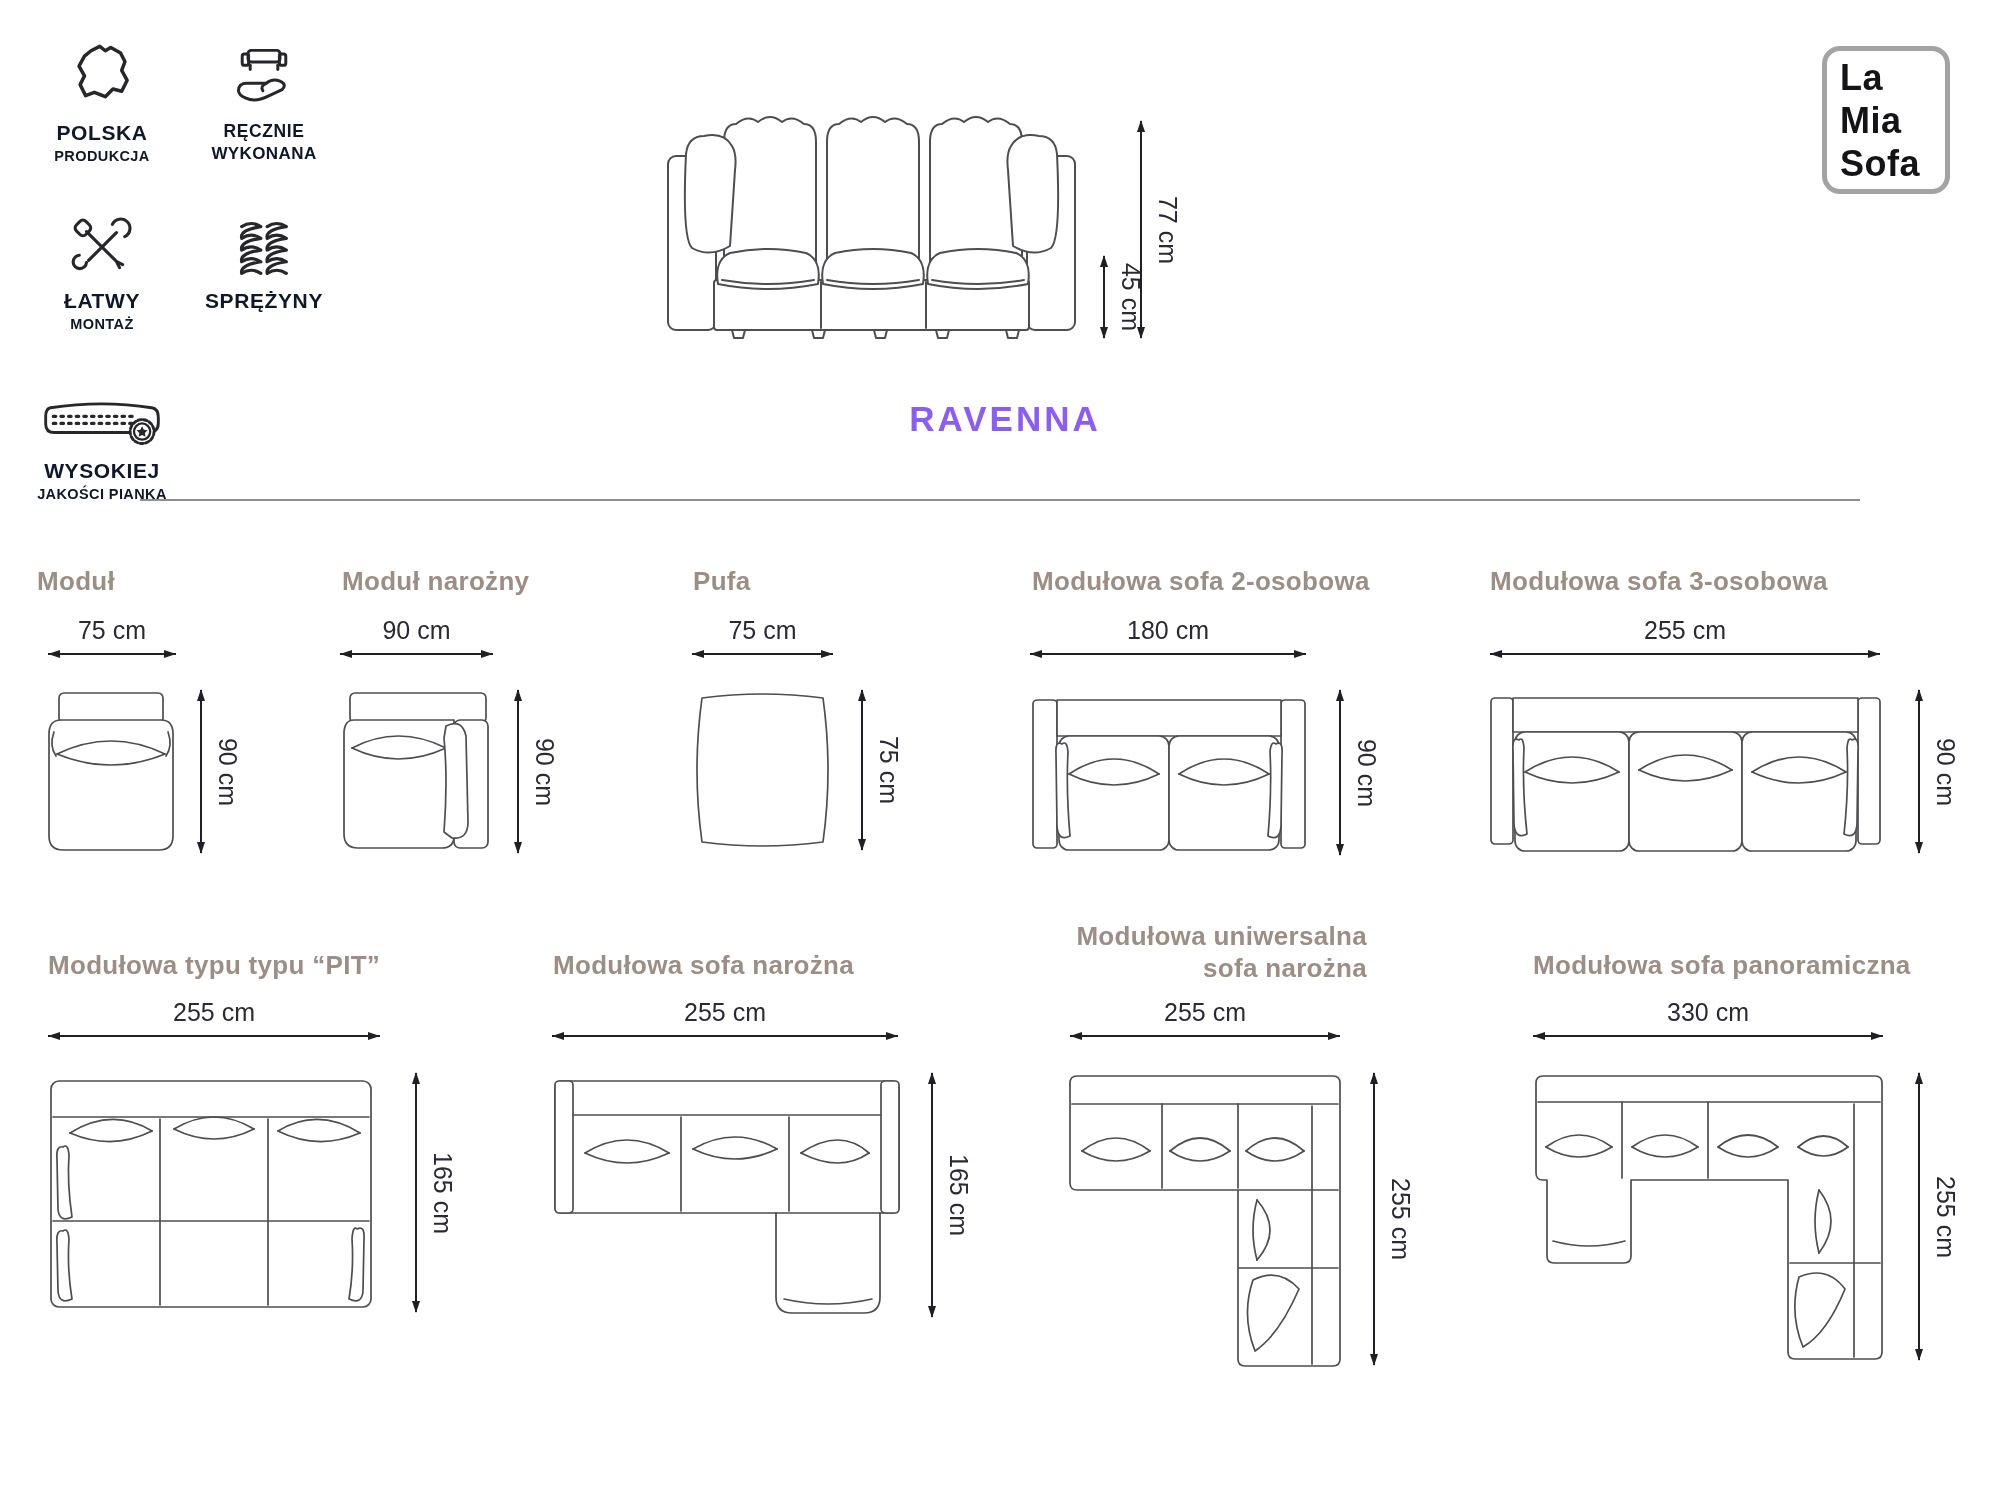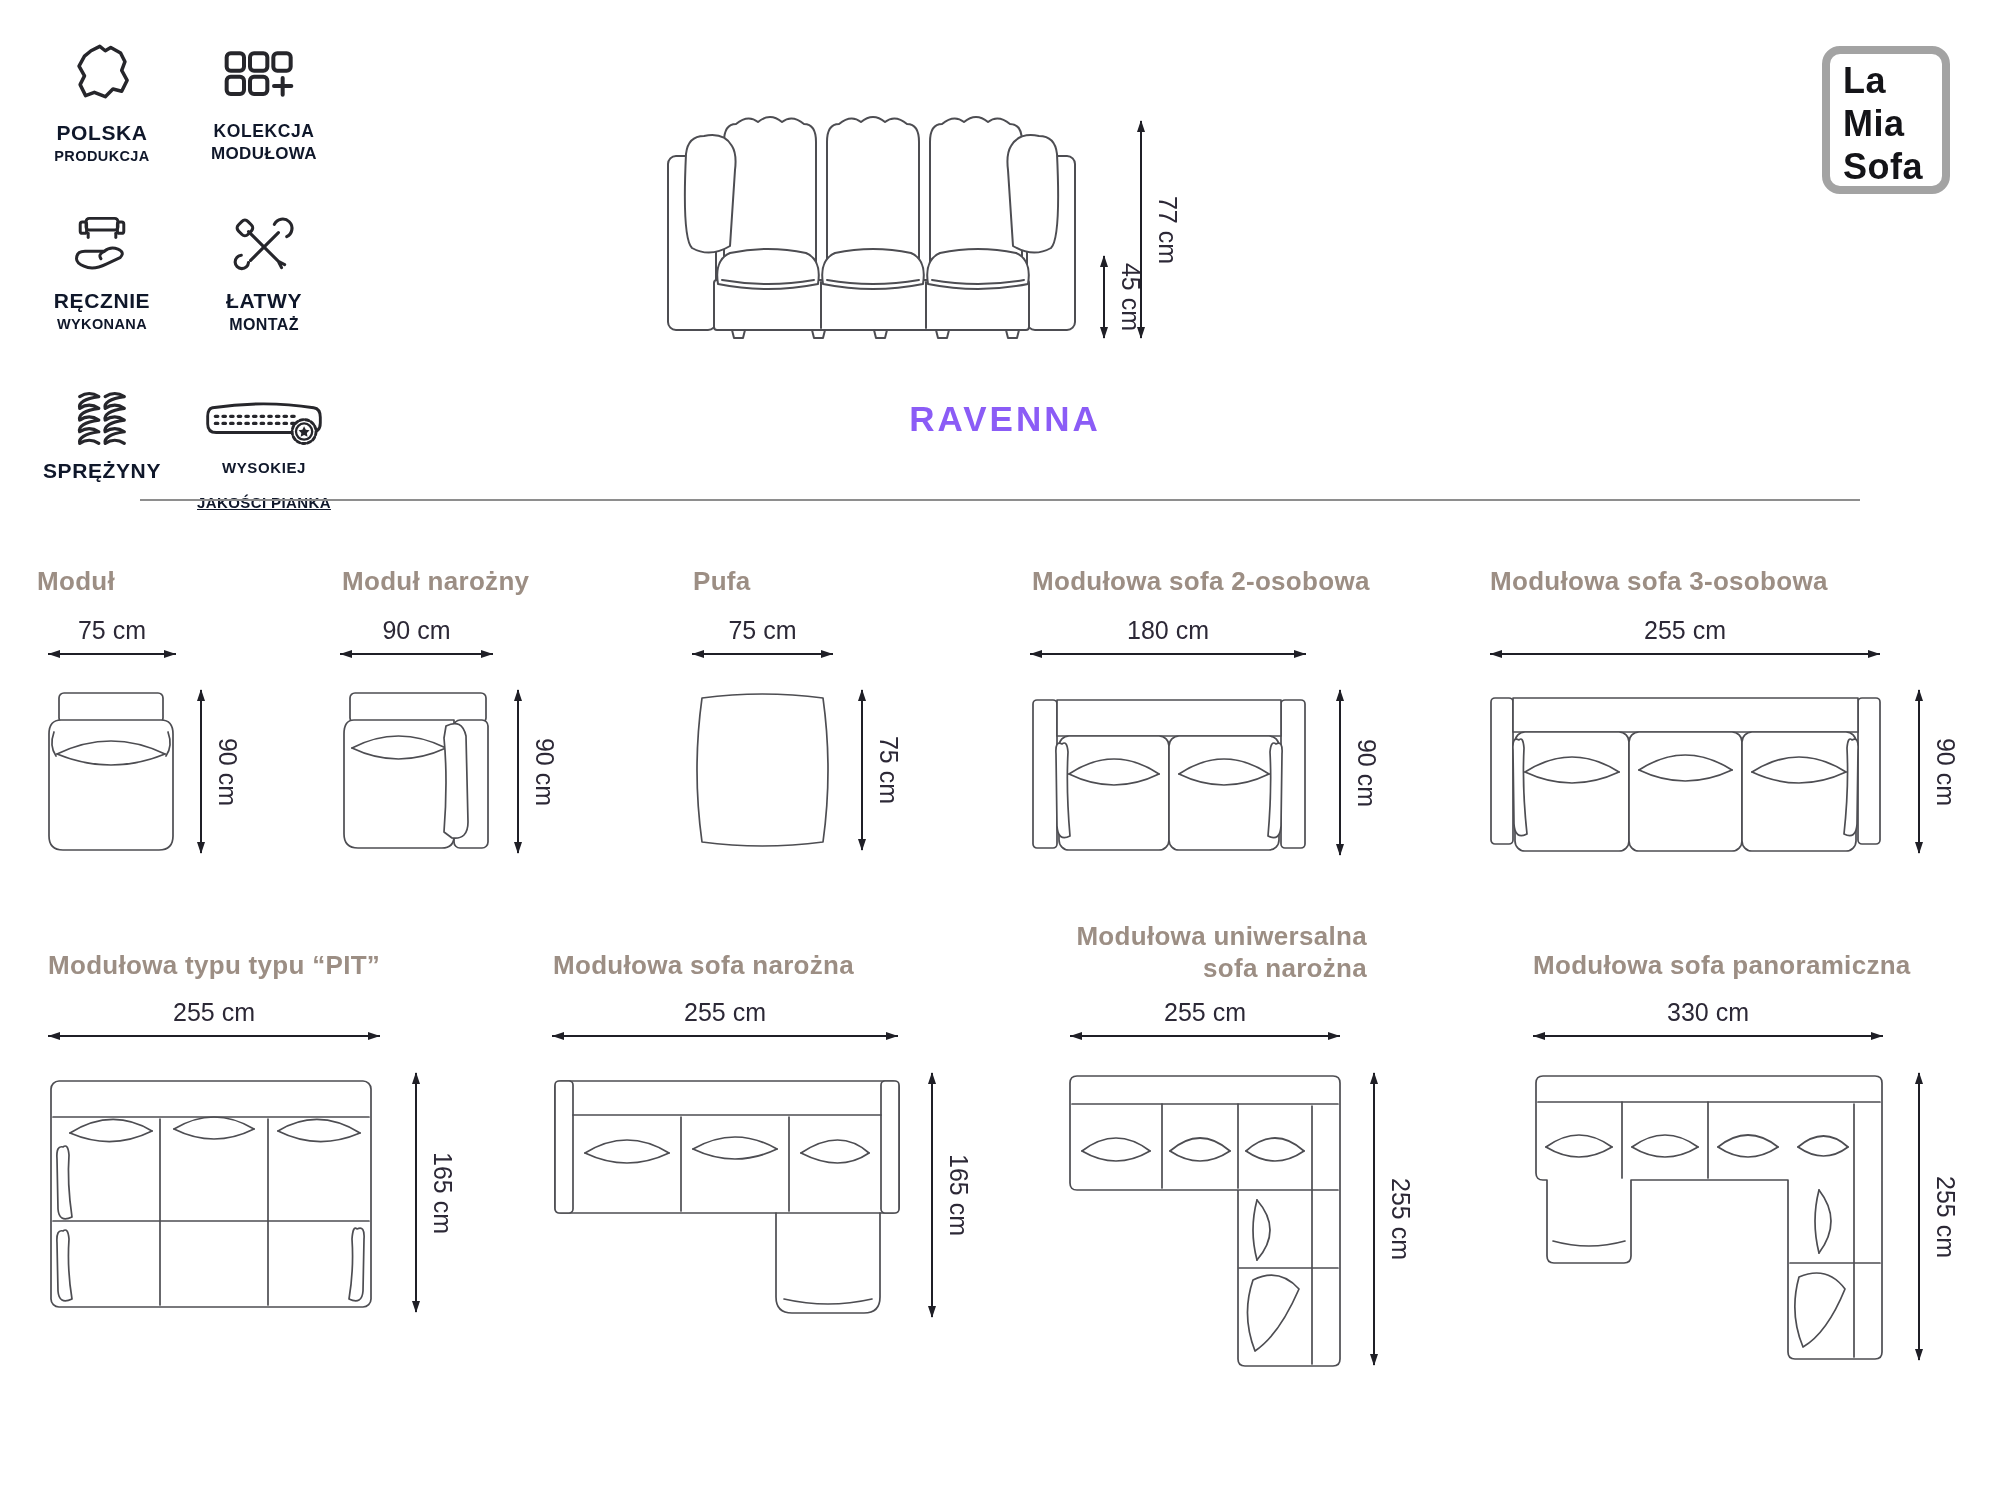--- a/index.html
+++ b/index.html
@@ -13,21 +13,21 @@
   .ficon{height:82px;display:flex;align-items:flex-end;justify-content:center;margin-bottom:9px;color:#26262b;}
   .l1{font-size:21px;font-weight:700;letter-spacing:.6px;}
   .l2{font-size:14.5px;font-weight:700;letter-spacing:.4px;margin-top:3px;}
   .feature:nth-child(2) .l1{font-size:17.5px;}
   .feature:nth-child(2) .l2{font-size:17px;margin-top:2px;}
   .feature:nth-child(4) .l2{font-size:16px;}
   .feature:nth-child(6) .l1{font-size:15px;}
   .feature:nth-child(6) .l2{font-size:15px;margin-top:18px;text-decoration:underline;}
 
   
-  .logo{position:absolute;left:1822px;top:46px;width:128px;height:148px;border:8px solid #a3a3a3;
+  .logo{position:absolute;left:1822px;top:46px;width:128px;height:148px;border:5px solid #a3a3a3;
         border-radius:18px;box-sizing:border-box;padding:5px 0 0 13px;font-weight:700;
         font-size:36px;line-height:43px;color:#141418;letter-spacing:.5px;}
 
   .product-title{position:absolute;left:795px;top:399px;width:420px;text-align:center;
         font-size:35px;font-weight:700;letter-spacing:3px;color:#8b5cf6;}
 
   .divider{position:absolute;left:140px;top:499px;width:1720px;height:0;border-top:2px solid #8e8e8e;}
 
   
   .module-title{position:absolute;font-size:26px;font-weight:700;color:#9c8e84;letter-spacing:.3px;}
@@ -56,34 +56,20 @@
   <div class="feature">
     <div class="ficon">
       <svg viewBox="0 0 56 64" width="62" height="70" fill="none" stroke="currentColor" stroke-width="3.2" stroke-linejoin="round">
         <path d="M18,8 L26,4 L31,8 L36,5 L45,10 L49,18 L46,26 L51,35 L46,45 L38,43 L31,50 L21,46 L13,49 L8,39 L12,31 L7,22 L12,13 Z"></path>
       </svg>
     </div>
     <div class="l1">POLSKA</div>
     <div class="l2">PRODUKCJA</div>
   </div>
 
-  <div class="feature">
-    <div class="ficon">
-      <svg viewBox="0 0 64 48" width="86" height="64" fill="none" stroke="currentColor" stroke-width="3" stroke-linejoin="round">
-        <rect x="4" y="4" width="13" height="13" rx="3"></rect>
-          <rect x="21.5" y="4" width="13" height="13" rx="3"></rect>
-        <rect x="39" y="4" width="13" height="13" rx="3"></rect>
-          <rect x="4" y="21.5" width="13" height="13" rx="3"></rect>
-        <rect x="21.5" y="21.5" width="13" height="13" rx="3"></rect>
-        <path d="M46,22.5 V35 M39.5,28.5 H52.5" stroke-linecap="round"></path>
-      </svg>
-    </div>
-    <div class="l1">KOLEKCJA</div>
-    <div class="l2">MODUŁOWA</div>
-  </div>
 
   <div class="feature">
     <div class="ficon">
       <svg viewBox="0 0 64 64" width="68" height="68" fill="none" stroke="currentColor" stroke-width="2.8" stroke-linecap="round" stroke-linejoin="round">
         <rect x="17" y="6" width="30" height="11" rx="3"></rect>
         <rect x="11.5" y="9.5" width="6" height="10.5" rx="2"></rect>
           <rect x="46.5" y="9.5" width="6" height="10.5" rx="2"></rect>
         <line x1="19" y1="20" x2="19" y2="24"></line>
           <line x1="45" y1="20" x2="45" y2="24"></line>
         <path d="M8,44 Q8,37 16,37 L34,37 Q40,32 47,35 Q54,38 49,43 L36,49 Q24,55 15,51 Q8,48 8,44 Z"></path>

